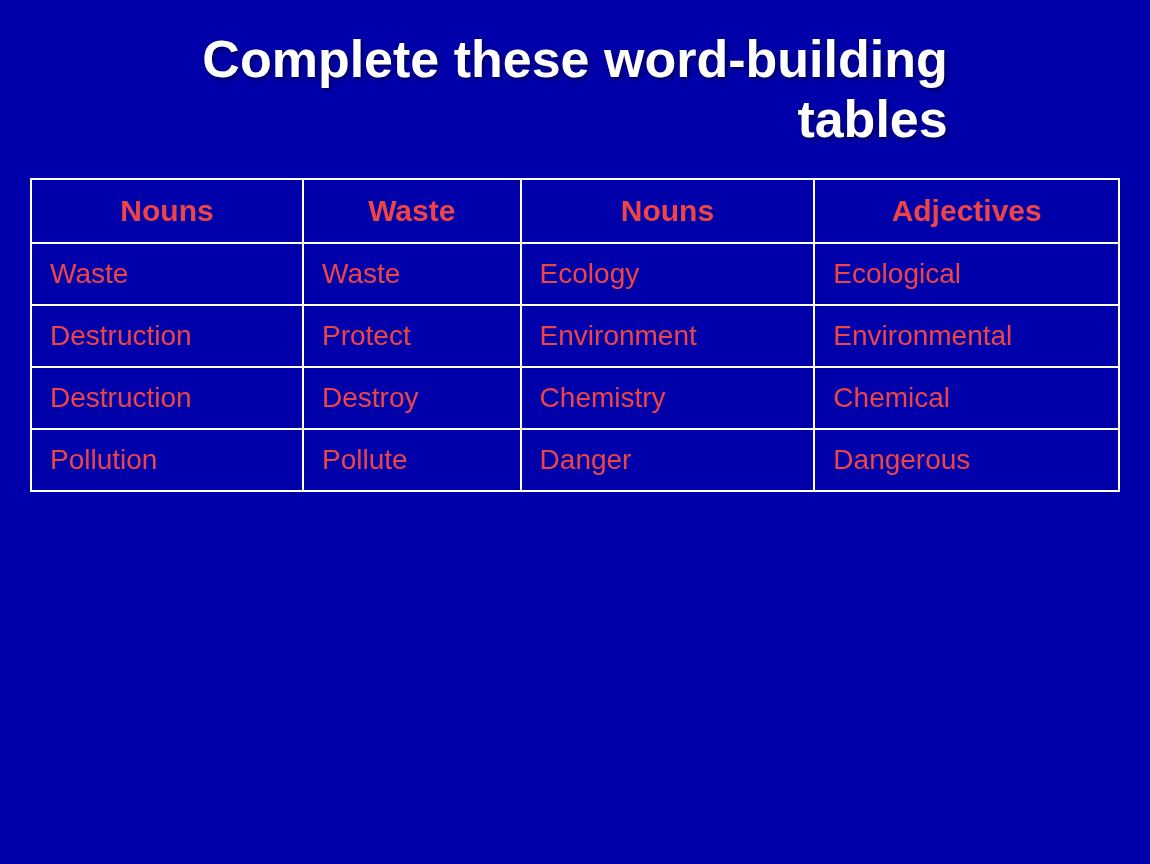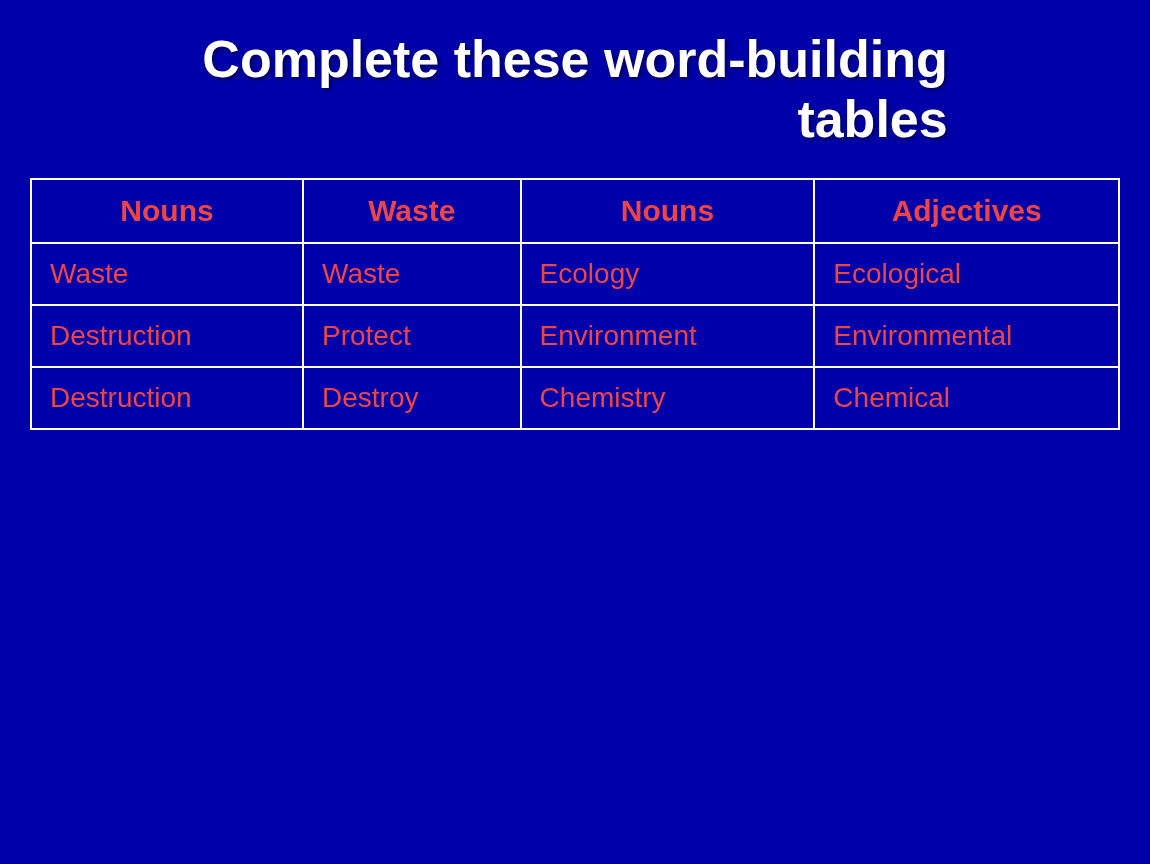--- a/index.html
+++ b/index.html
@@ -101,15 +101,21 @@
           <td>Protect</td>
           <td>Environment</td>
           <td>Environmental</td>
         </tr>
         <tr>
           <td>Destruction</td>
           <td>Destroy</td>
           <td>Chemistry</td>
           <td>Chemical</td>
         </tr>
+        <tr>
+          <td>Pollution</td>
+          <td>Pollute</td>
+          <td>Danger</td>
+          <td>Dangerous</td>
+        </tr>
       </tbody>
   </table>
 </div>
 
 </body></html>

